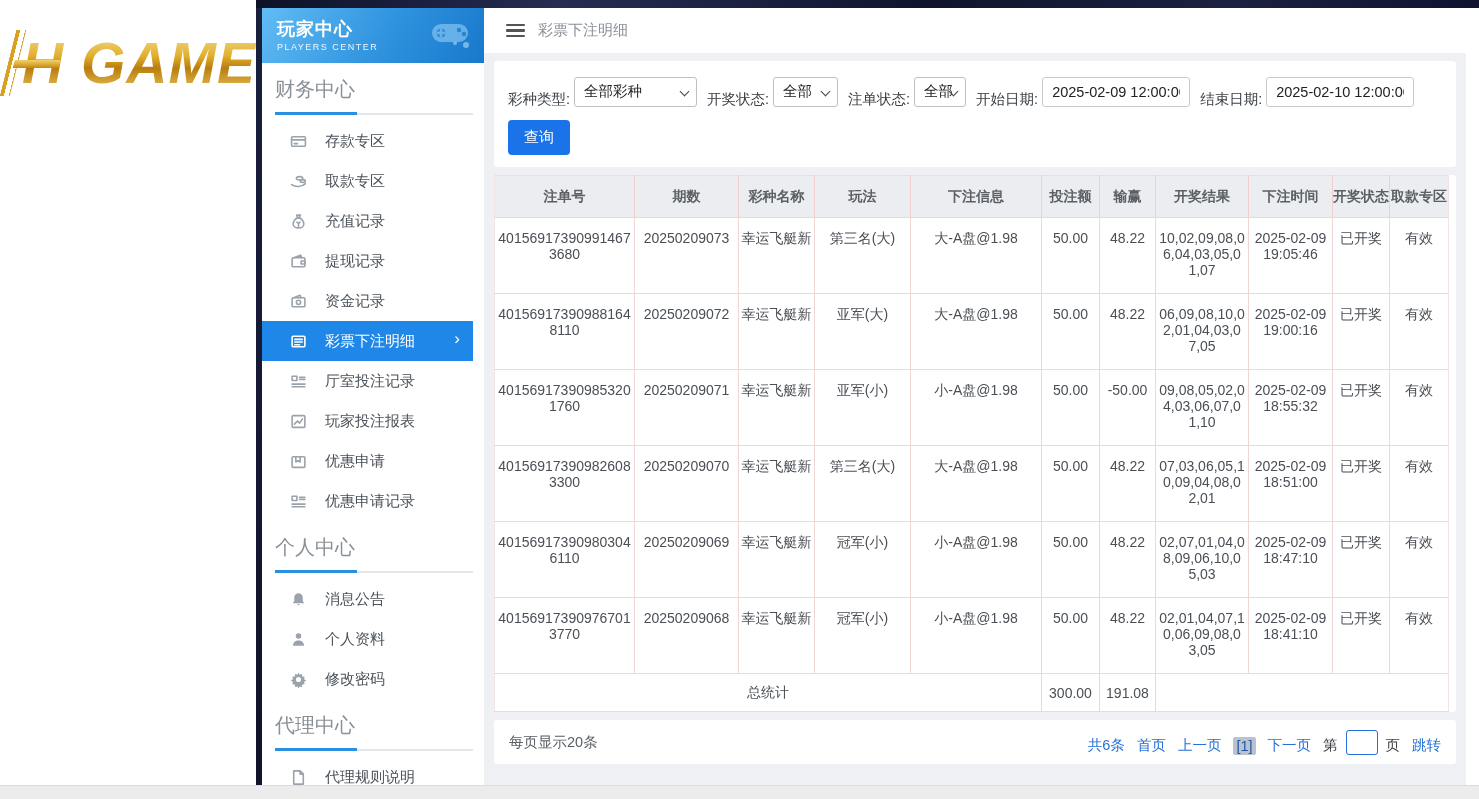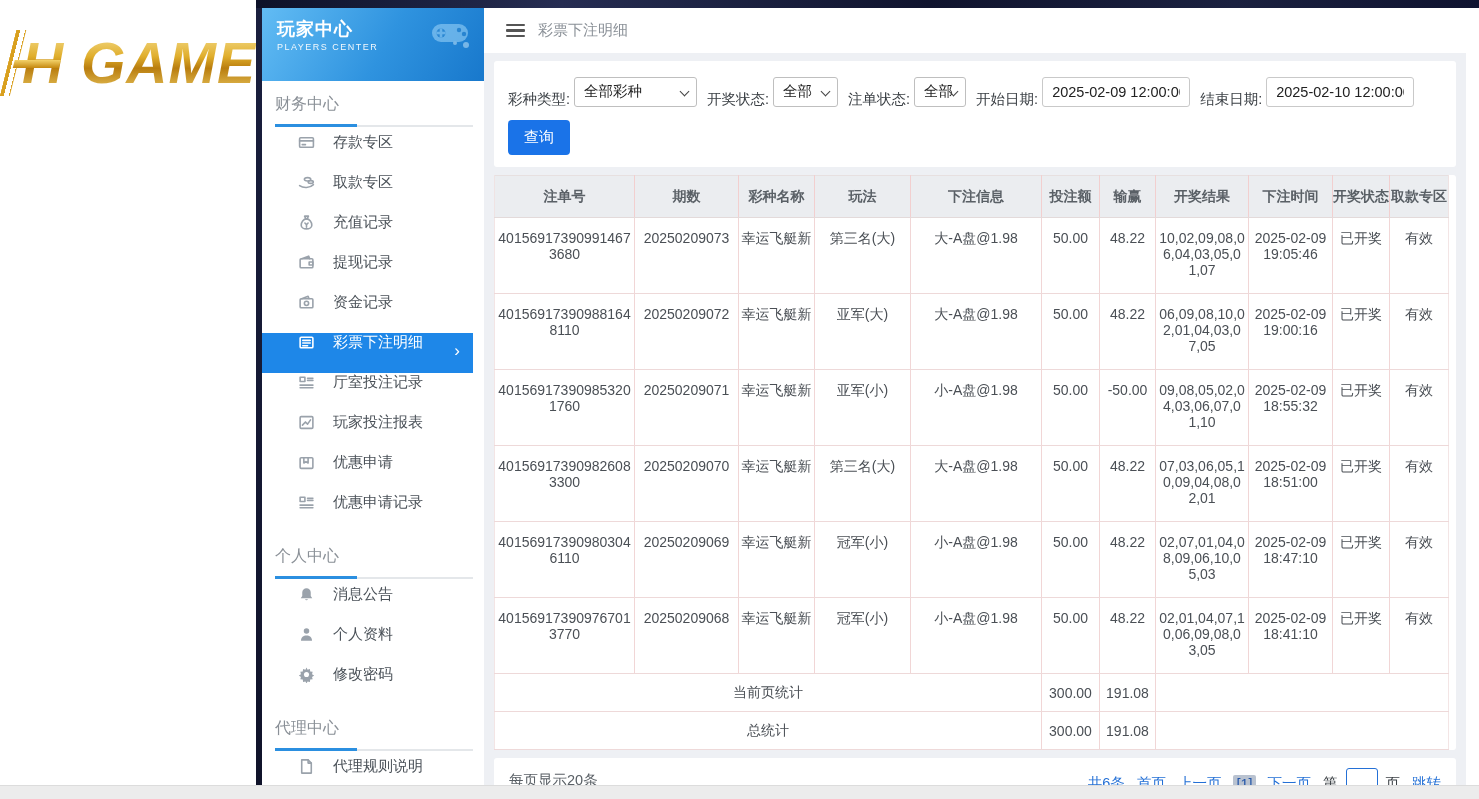--- a/index.html
+++ b/index.html
@@ -22,29 +22,29 @@
      background:linear-gradient(90deg,#0d1128,#262d52 25%,#10142e 55%,#1b2140 80%,#0f1330); }
   .side-gap { position:absolute; left:256px; top:8px; width:6px; height:777px;
      background:linear-gradient(180deg,#1a1f3e,#10132a); }
   .right-strip { position:absolute; left:1466px; top:8px; width:13px; height:777px;
      background:linear-gradient(180deg,#2c3257 0px,#3a4168 45px,#9aa0b8 68px,#e7e7ed 86px,#8success377bd 98px,#6f5fb0 112px,#ee8d2f 126px,#e8862c 300px,#f2a955 380px,#efefef 440px,#ececec 100%); }
   .bottom-scrollbar { position:absolute; left:0; top:785px; width:1479px; height:14px;
      background:#ececec; border-top:1px solid #dcdcdc; }
 
   
   .sidebar { position:absolute; left:262px; top:8px; width:222px; height:777px; background:#fff; overflow:hidden; }
-  .sb-header { height:73px; background:linear-gradient(120deg,#62bcf4 0%,#2f93df 55%,#1878cc 100%); position:relative;
+  .sb-header { height:55px; background:linear-gradient(120deg,#62bcf4 0%,#2f93df 55%,#1878cc 100%); position:relative;
      color:#fff; padding:9px 0 0 15px; }
   .sb-title { font-size:18px; font-weight:bold; letter-spacing:1px; }
   .sb-subtitle { font-size:9px; letter-spacing:1.5px; opacity:.92; margin-top:1px; }
   .sb-gamepad { position:absolute; right:12px; top:8px; opacity:.55; }
-  .section-title { color:#8a9097; font-size:16px; padding:13px 0 4px 13px; }
+  .section-title { color:#8a9097; font-size:20px; padding:13px 0 4px 13px; }
   .section-divider { height:2px; margin:6px 11px 6px 13px; background:#e4e7ea; position:relative; }
   .section-divider::before { content:""; position:absolute; left:0; top:-1px; height:3px; width:82px; background:#2b8fe0; }
-  .menu-item { height:40px; display:flex; padding-left:36px; color:#4a5158; font-size:15px;
+  .menu-item { height:40px; display:flex; align-items:center; padding-left:28px; color:#4a5158; font-size:15px;
      cursor:pointer; position:relative; width:211px; }
   .menu-item .mi-icon { width:18px; height:18px; margin-right:17px; color:#9aa2ab; display:flex; align-items:center; }
   .menu-item .mi-icon svg { width:17px; height:17px; }
   .menu-item.active { background:#1e87e8; color:#fff; }
   .menu-item.active .mi-icon { color:#fff; }
   .menu-item .chev { position:absolute; right:13px; top:8px; font-size:17px; color:#fff; }
 
   
   .main { position:absolute; left:484px; top:8px; width:982px; height:777px; background:#eef0f4; overflow:hidden; }
   .topbar { height:45px; background:#fff; display:flex; align-items:center; padding-left:22px; }
@@ -411,26 +411,20 @@
             <td>冠军(小)</td>
             <td>小-A盘@1.98</td>
             <td class="nowrap">50.00</td>
             <td class="nowrap">48.22</td>
             <td class="wrap-all">02,01,04,07,10,06,09,08,03,05</td>
             <td>2025-02-09 18:41:10</td>
             <td>已开奖</td>
             <td>有效</td>
           </tr>
           <tr class="summary-row">
-            <td colspan="5" class="nowrap">当前页统计</td>
-            <td class="nowrap">300.00</td>
-            <td class="nowrap">191.08</td>
-            <td colspan="4" class="nowrap"></td>
-          </tr>
-          <tr class="summary-row">
             <td colspan="5" class="nowrap">总统计</td>
             <td class="nowrap">300.00</td>
             <td class="nowrap">191.08</td>
             <td colspan="4" class="nowrap"></td>
           </tr>
         </tbody>
     </table>
   </div>
 
   <div class="pagination-card">

